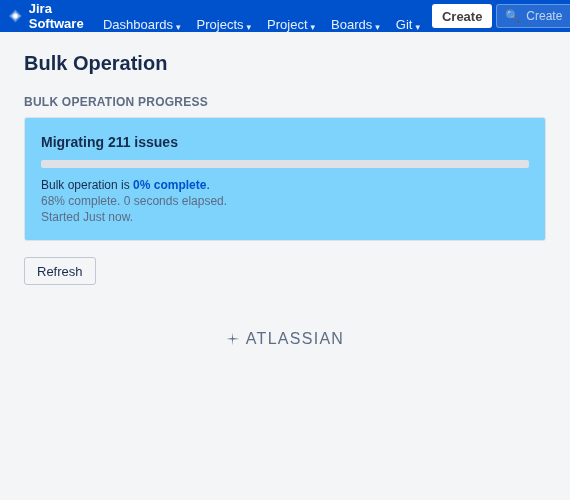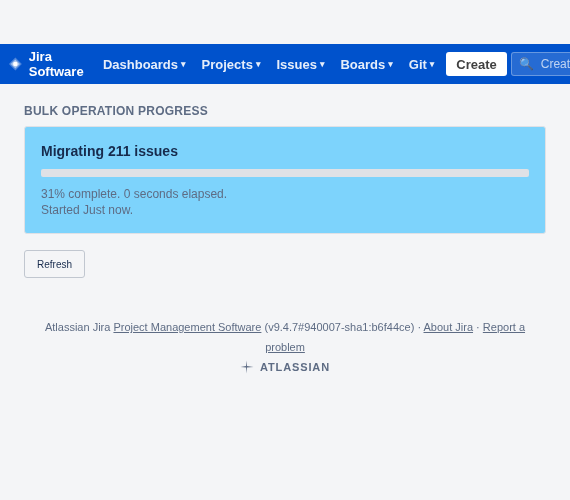--- a/index.html
+++ b/index.html
@@ -1,28 +1,27 @@
 <!DOCTYPE html>
 <html><head>
   <meta charset="utf-8">
   <style>
     * { box-sizing: border-box; margin: 0; padding: 0; }
     body { font-family: -apple-system, BlinkMacSystemFont, 'Segoe UI', Arial, sans-serif; font-size: 13px; background: #f4f5f7; min-height: 500px; }
 
     
     .navbar {
       background: #0052cc;
-      height: 40px;
+      height: 32px;
       display: flex;
       align-items: center;
       padding: 0 8px;
       gap: 4px;
       position: relative;
       z-index: 100;
-      margin-top: 44px;
     }
     .navbar-logo {
       display: flex;
       align-items: center;
       gap: 6px;
       color: white;
       font-weight: 600;
       font-size: 13px;
       margin-right: 4px;
       cursor: pointer;
@@ -30,24 +29,23 @@
     .navbar-logo .jira-icon {
       width: 20px;
       height: 20px;
     }
     .navbar-link {
       color: rgba(255,255,255,0.9);
       font-size: 13px;
       padding: 0 6px;
       height: 32px;
       display: flex;
-      align-items: center;
+      align-items: flex-end;
       cursor: pointer;
       white-space: nowrap;
-      font-weight: bold;
     }
     .navbar-link .chevron {
       font-size: 9px;
       margin-left: 3px;
     }
     .navbar-create {
       background: white;
       color: #404040;
       border: none;
       border-radius: 3px;
@@ -142,21 +140,21 @@
     .progress-started {
       font-size: 12px;
       color: #5e6c84;
     }
     .refresh-btn {
       margin-top: 16px;
       background: #f4f5f7;
       border: 1px solid #c1c7d0;
       border-radius: 3px;
       padding: 4px 12px;
-      font-size: 10px;
+      font-size: 13px;
       color: #172b4d;
       cursor: pointer;
       height: 28px;
     }
 
     
     .footer {
       margin-top: 40px;
       text-align: center;
       color: #5e6c84;
@@ -167,22 +165,22 @@
       color: #5e6c84;
       text-decoration: underline;
       cursor: pointer;
     }
     .footer .atlassian-logo {
       display: flex;
       align-items: center;
       justify-content: center;
       gap: 6px;
       color: #5e6c84;
-      font-size: 11px;
-      font-weight: 700;
+      font-size: 16px;
+      font-weight: 400;
       letter-spacing: 0.08em;
       text-transform: uppercase;
     }
   </style>
 </head>
 <body>
 
 <nav class="navbar">
   <div class="navbar-logo">
     <svg class="jira-icon" viewBox="0 0 32 32" fill="none" xmlns="http://www.w3.org/2000/svg">
@@ -194,21 +192,21 @@
   </div>
   <div class="navbar-link">
     <span>Dashboards</span>
     <span class="chevron">▾</span>
   </div>
   <div class="navbar-link">
     <span>Projects</span>
     <span class="chevron">▾</span>
   </div>
   <div class="navbar-link">
-    <span>Issues</span>
+    <span>Project</span>
     <span class="chevron">▾</span>
   </div>
   <div class="navbar-link">
     <span>Boards</span>
     <span class="chevron">▾</span>
   </div>
   <div class="navbar-link">
     <span>Git</span>
     <span class="chevron">▾</span>
   </div>
@@ -217,39 +215,40 @@
   <div class="navbar-right">
     <div class="search-bar">
       <span>🔍</span>
       <span>Create</span>
     </div>
 
   </div>
 </nav>
 
 <div class="page-content">
+  <h1 class="page-title">Bulk Operation</h1>
 
   <div class="section-label">Bulk Operation Progress</div>
 
   <div class="progress-card">
     <div class="progress-card-title">Migrating 211 issues</div>
     <div class="progress-bar-track">
       <div class="progress-bar-fill" id="progress-fill" style="width: 0%;"></div>
     </div>
-    <div class="progress-time">31% complete. 0 seconds elapsed.</div>
+    <div class="progress-status">
+      <span>Bulk operation is </span><span class="complete-pct">0% complete</span><span>.</span>
+    </div>
+    <div class="progress-time">68% complete. 0 seconds elapsed.</div>
     <div class="progress-started">Started Just now.</div>
   </div>
 
   <button class="refresh-btn">Refresh</button>
 
   
   <div class="footer">
-    <div>
-      <span>Atlassian Jira </span><a>Project Management Software</a> <span>(v9.4.7#940007-sha1:b6f44ce)</span> <span>·</span> <a>About Jira</a> <span>·</span> <a>Report a problem</a>
-    </div>
     <div class="atlassian-logo">
       <svg width="14" height="14" viewBox="0 0 14 14">
         <path d="M6.5 0.5 L7 6 L13.5 7 L7 7.5 L6.5 13.5 L6 7.5 L0.5 7 L6 6 Z" fill="#5e6c84"></path>
       </svg>
       <span>ATLASSIAN</span>
     </div>
   </div>
 </div>
 
 </body></html>

